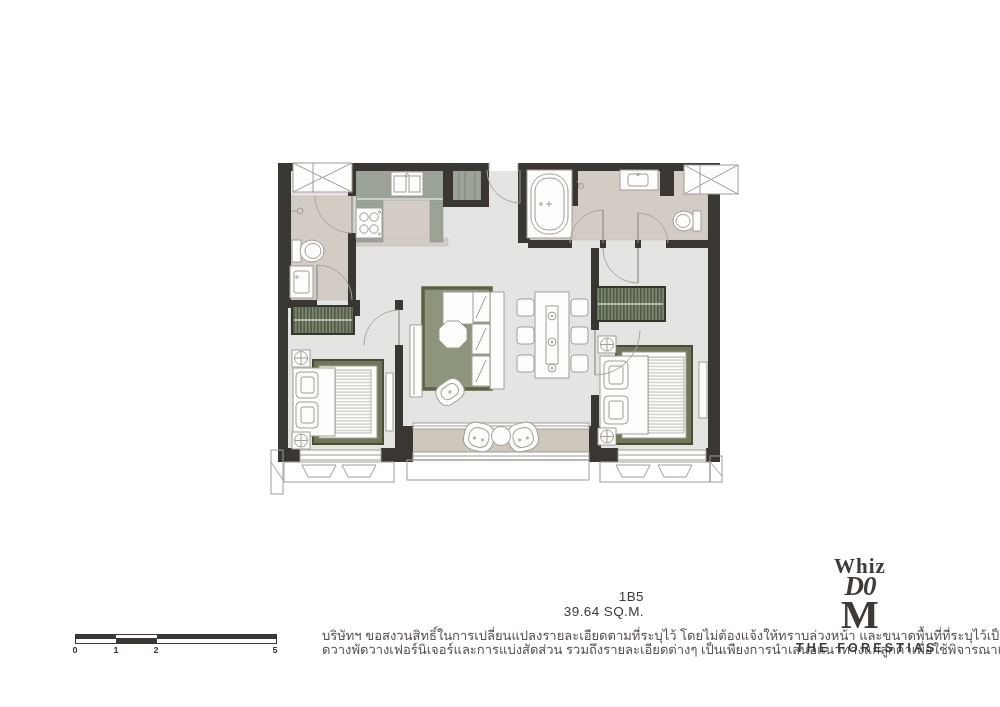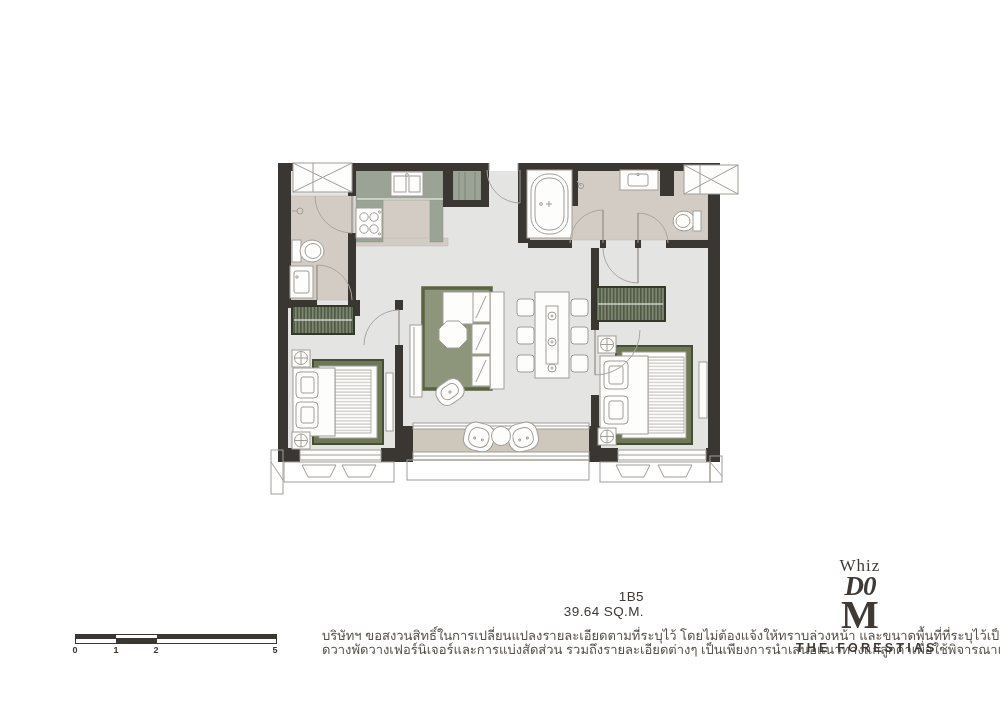--- a/index.html
+++ b/index.html
@@ -21,21 +21,21 @@
   
   .unit-label{position:absolute;left:344px;top:589px;width:300px;text-align:right;
               color:var(--ink,#3f3a36);font-size:13.5px;line-height:15px;letter-spacing:.4px;}
   .disclaimer{position:absolute;left:322px;top:629px;width:660px;color:var(--text,#56514b);
               font-size:13px;line-height:13.5px;white-space:nowrap;}
   .scalebar{position:absolute;left:75px;top:634px;width:202px;height:26px;}
   .scalebar .bar{position:absolute;left:0;top:0;width:200px;height:8px;border:1px solid var(--wall,#3a3632);background:#fff;}
   .scalebar .seg{position:absolute;background:var(--wall,#3a3632);}
   .scalebar .lbl{position:absolute;top:11px;font-size:9px;font-weight:bold;color:var(--wall,#3a3632);width:10px;text-align:center;}
   .logo{position:absolute;left:796px;top:558px;width:128px;text-align:center;color:var(--ink,#3f3a36);}
-  .logo .whiz{font-family:"Liberation Serif",serif;font-weight:normal;font-size:17px;line-height:16px;letter-spacing:1px;}
+  .logo .whiz{font-family:"Liberation Serif",serif;font-weight:bold;font-size:21px;line-height:16px;letter-spacing:1px;}
   .logo .dom{font-family:"Liberation Serif",serif;font-weight:bold;font-style:italic;font-size:27px;line-height:24px;letter-spacing:-1px;}
   .logo .m{font-family:"Liberation Serif",serif;font-weight:bold;font-size:40px;line-height:34px;}
   .logo .brand{margin-top:9px;font-size:12.5px;font-weight:bold;letter-spacing:3.2px;white-space:nowrap;}
 </style>
 </head>
 <body>
 
 <div class="canvas">
 
   <svg class="plan-svg" viewBox="0 0 1000 707">

